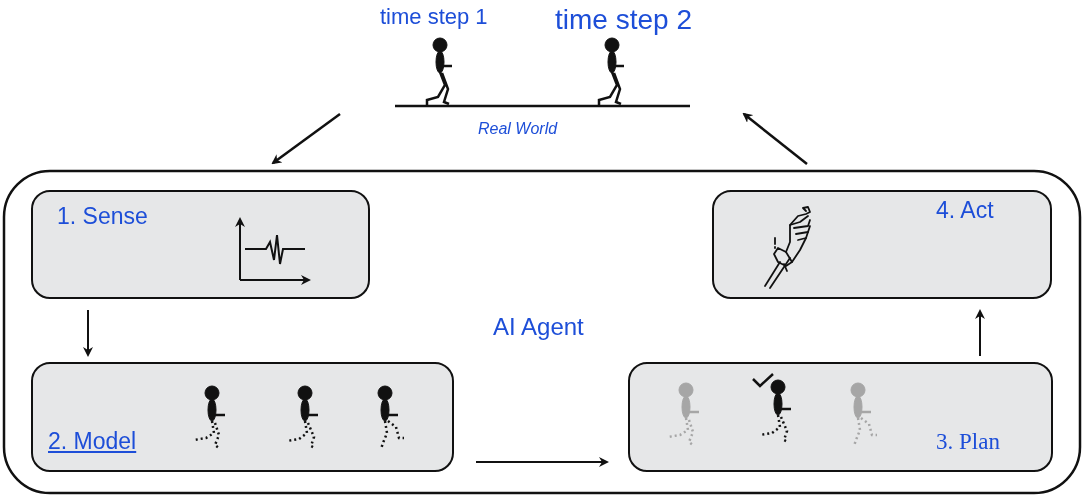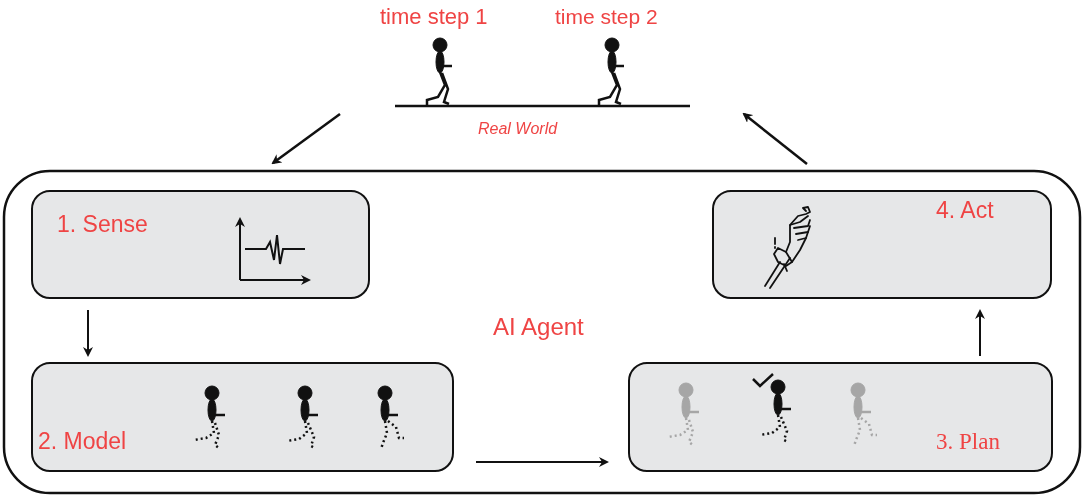--- a/index.html
+++ b/index.html
@@ -1,19 +1,19 @@
 <!DOCTYPE html>
 <html><head>
 <meta charset="utf-8">
 <style>
   html, body { margin: 0; padding: 0; background: #ffffff; }
   body { width: 1084px; height: 497px; position: relative; overflow: hidden;
          font-family: "Liberation Sans", sans-serif; color: #111; }
   svg { position: absolute; left: 0; top: 0; }
-  .lbl { position: absolute; font-size: 23px; color: #ef4444; white-space: nowrap; line-height: 1; }
+  .lbl { position: absolute; font-size: 23px; color: #1d4ed8; white-space: nowrap; line-height: 1; }
 </style>
 </head>
 <body>
 
 <svg width="1084" height="497" viewBox="0 0 1084 497">
   <defs>
     <marker id="ah" markerWidth="10" markerHeight="10" refX="8" refY="5" orient="auto" markerUnits="userSpaceOnUse">
       <path d="M0,0 L10,5 L0,10 L3,5 Z" fill="#111"></path>
     </marker>
 
@@ -103,19 +103,19 @@
     <path d="M790,225 L800,222 L808,216"></path>
     <path d="M794,228 L808,226 L810,220"></path>
     <path d="M796,234 L808,232 L810,226"></path>
     <path d="M798,240 L806,238 L808,232"></path>
     <path d="M792,262 L800,250 L806,238"></path>
     <path d="M775,238 L775,244 M775,247 L775,248"></path>
   </g>
 </svg>
 
 <div class="lbl" style="left:380px; top:6px; font-size:22px;">time step 1</div>
-<div class="lbl" style="left:555px; top:6px; font-size:21px;">time step 2</div>
+<div class="lbl" style="left:555px; top:6px; font-size:28px;">time step 2</div>
 <div class="lbl" style="left:478px; top:121px; font-size:16px;font-style:italic;">Real World</div>
 <div class="lbl" style="left:493px; top:315px; font-size:24px;">AI Agent</div>
-<div class="lbl" style="left:57px; top:213px;text-align:right;">1. Sense</div>
-<div class="lbl" style="left:38px; top:430px;">2. Model</div>
+<div class="lbl" style="left:57px; top:205px;text-align:right;">1. Sense</div>
+<div class="lbl" style="left:48px; top:430px;text-decoration:underline;">2. Model</div>
 <div class="lbl" style="left:936px; top:430px;font-family:Liberation Serif, serif;">3. Plan</div>
 <div class="lbl" style="left:936px; top:199px;">4. Act</div>
 
 </body></html>

